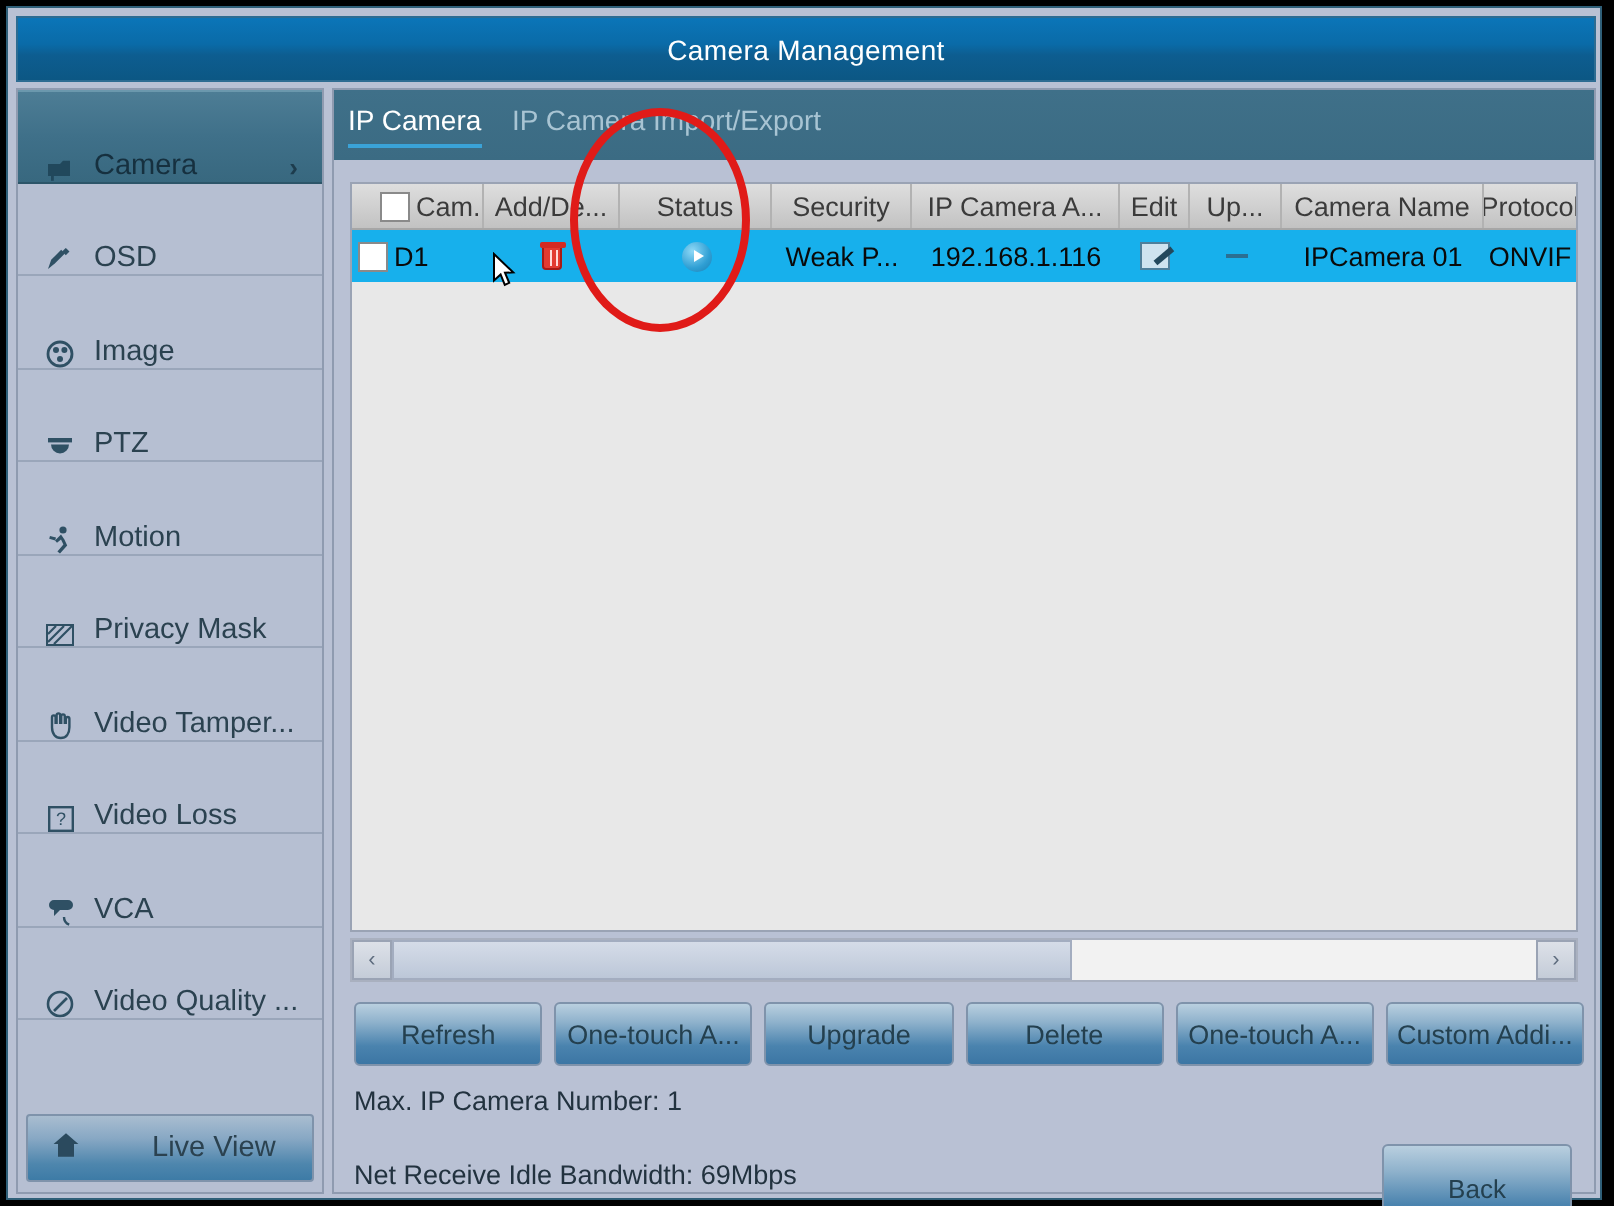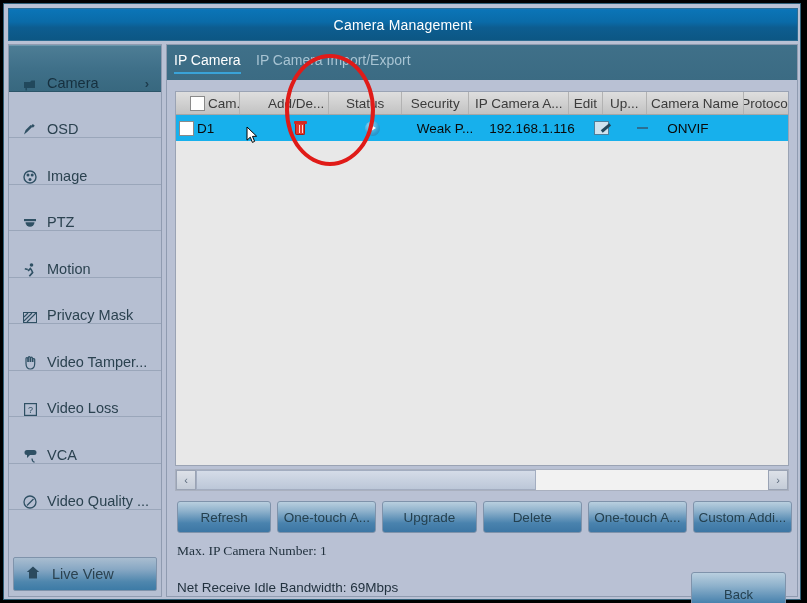--- a/index.html
+++ b/index.html
@@ -106,20 +106,21 @@
     background: linear-gradient(to bottom, #a9bdd0 0%, #88a8c4 35%, #4e86ad 75%, #3d7ba6 100%);
     border: 1px solid #7f93ab;
     border-radius: 2px;
     display: flex;
     align-items: center;
     padding-left: 12px;
     box-sizing: border-box;
     color: #2b4250;
     font-size: 14.5px;
     cursor: pointer;
+    gap: 24px;
   }
   #live-view-item .side-icon { width: 20px; margin-right: 6px; color: #2b4a5e; }
 
   
   #main-panel {
     position: absolute;
     left: 162px;
     top: 40px;
     width: 632px;
     height: 553px;
@@ -200,21 +201,21 @@
     align-items: center;
     justify-content: center;
     box-sizing: border-box;
     white-space: nowrap;
     overflow: hidden;
   }
   .trow .td.lead { justify-content: flex-start; padding-left: 3px; }
 
   
   .c-cam      { width: 66px; }
-  .c-adddel   { width: 68px; margin-left: 24px; }
+  .c-adddel   { width: 68px; }
   .c-status   { width: 76px; }
   .c-security { width: 70px; }
   .c-ipaddr   { width: 104px; }
   .c-edit     { width: 35px; }
   .c-upgrade  { width: 46px; }
   .c-camname  { width: 101px; }
   .c-protocol { width: 46px; }
 
   
   .tcheck {
@@ -371,21 +372,21 @@
   .btn-w1 { width: 95px; }
   .btn-w2 { width: 100px; }
 
   
   .info-line {
     position: absolute;
     left: 10px;
     font-size: 13.5px;
     color: #22323f;
   }
-  #info-max   { top: 498px; font-family: Liberation Serif, serif; }
+  #info-max   { top: 498px; }
   #info-bw    { top: 535px; }
 
   #back-button {
     position: absolute;
     left: 524px;
     top: 527px;
     width: 95px;
     height: 44px;
     background: linear-gradient(to bottom, #b9cfdf 0%, #8fb2cc 30%, #4a83ae 70%, #3c76a4 100%);
     border: 1px solid #7f93ab;
@@ -585,20 +586,21 @@
             <span class="play-icon"></span>
           </div>
           <div class="td c-security">Weak P...</div>
           <div class="td c-ipaddr">192.168.1.116</div>
           <div class="td c-edit">
             <span class="edit-icon"></span>
           </div>
           <div class="td c-upgrade">
             <span class="dash-icon"></span>
           </div>
+          <div class="td c-camname">IPCamera 01</div>
           <div class="td c-protocol">ONVIF</div>
         </div>
       </div>
 
     </div>
 
     <div id="hscroll">
       <div class="sb-btn">‹</div>
       <div class="sb-track">
         <div class="sb-thumb"></div>

